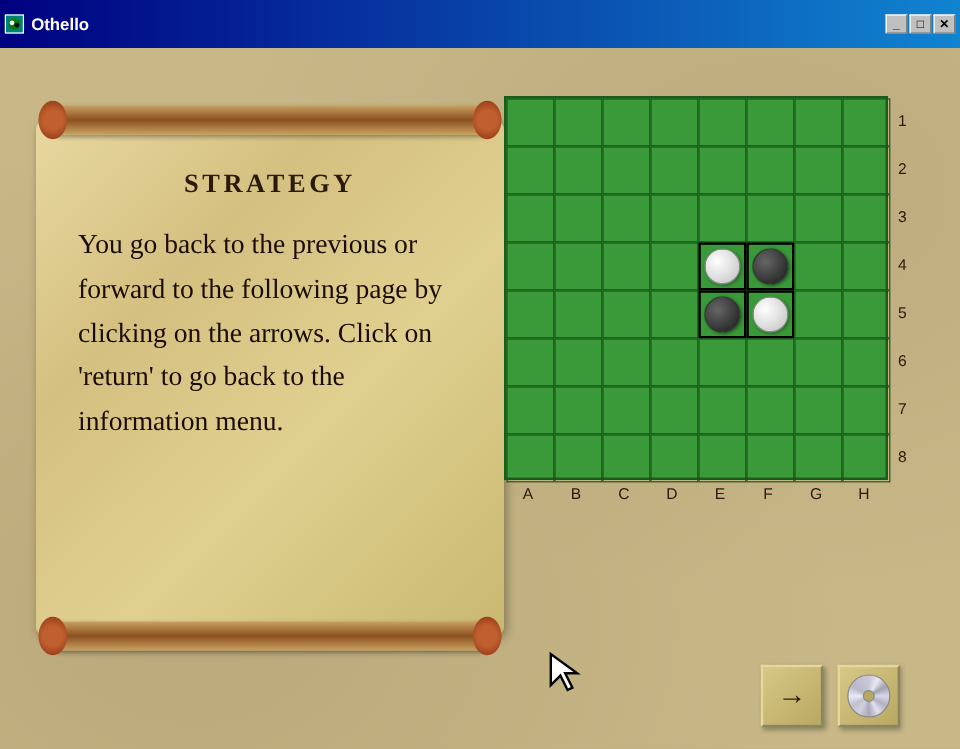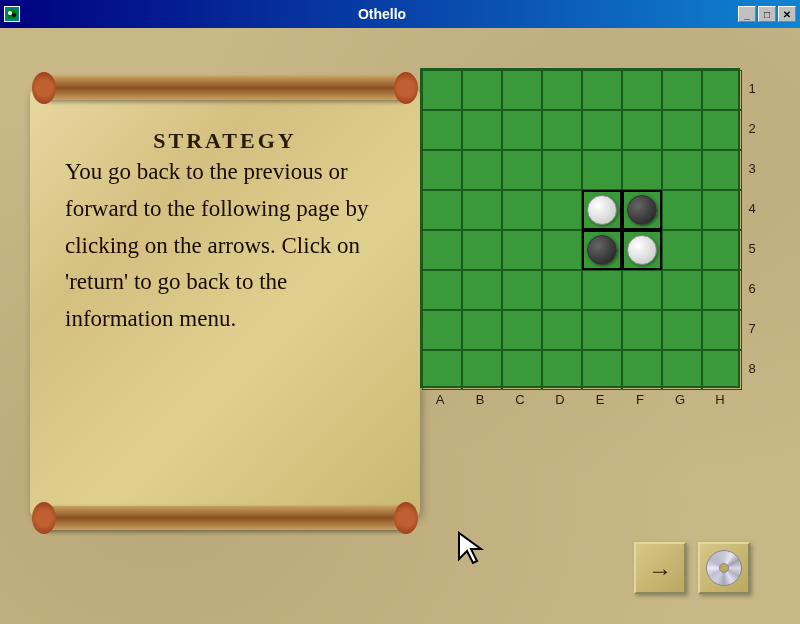--- a/index.html
+++ b/index.html
@@ -9,27 +9,26 @@
       height: 624px;
       overflow: hidden;
       font-family: 'Times New Roman', serif;
       background: #b8a878;
       position: relative;
     }
 
     
     .title-bar {
       width: 800px;
-      height: 28px;
+      height: 40px;
       background: linear-gradient(to right, #000080, #1084d0);
       display: flex;
       align-items: center;
       padding: 0 4px;
       position: relative;
-      text-align: center;
     }
     .title-bar-icon {
       width: 16px;
       height: 16px;
       margin-right: 6px;
       background: #008080;
       border: 1px solid #fff;
       display: flex;
       align-items: center;
       justify-content: center;
@@ -166,20 +165,21 @@
     .scroll-content {
       text-align: center;
     }
 
     .scroll-heading {
       font-family: 'Times New Roman', serif;
       font-size: 22px;
       font-weight: bold;
       letter-spacing: 3px;
       color: #2a1a0a;
+      margin-bottom: 20px;
       text-align: center;
     }
 
     .scroll-text {
       font-family: 'Times New Roman', serif;
       font-size: 23px;
       color: #1a0a00;
       line-height: 1.6;
       text-align: left;
     }

